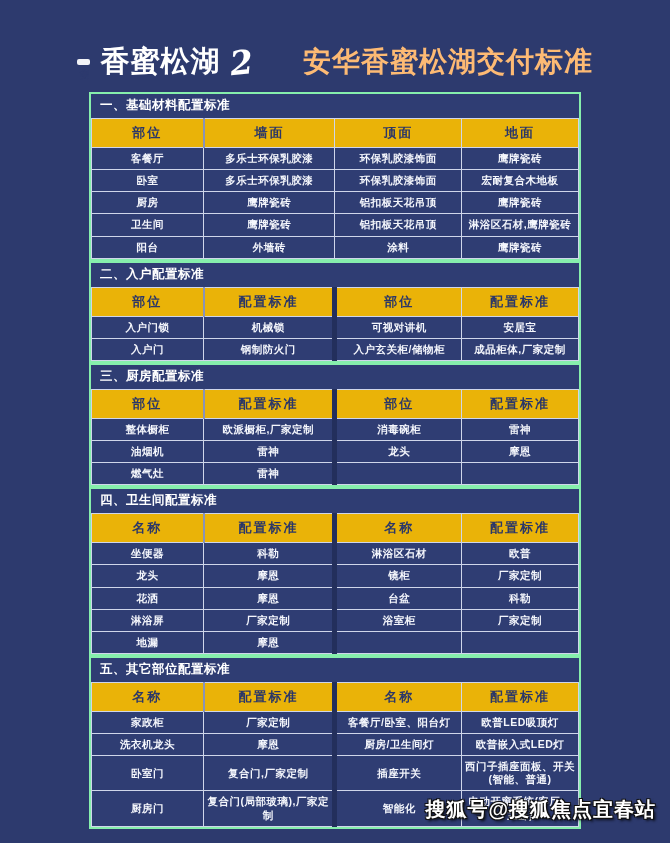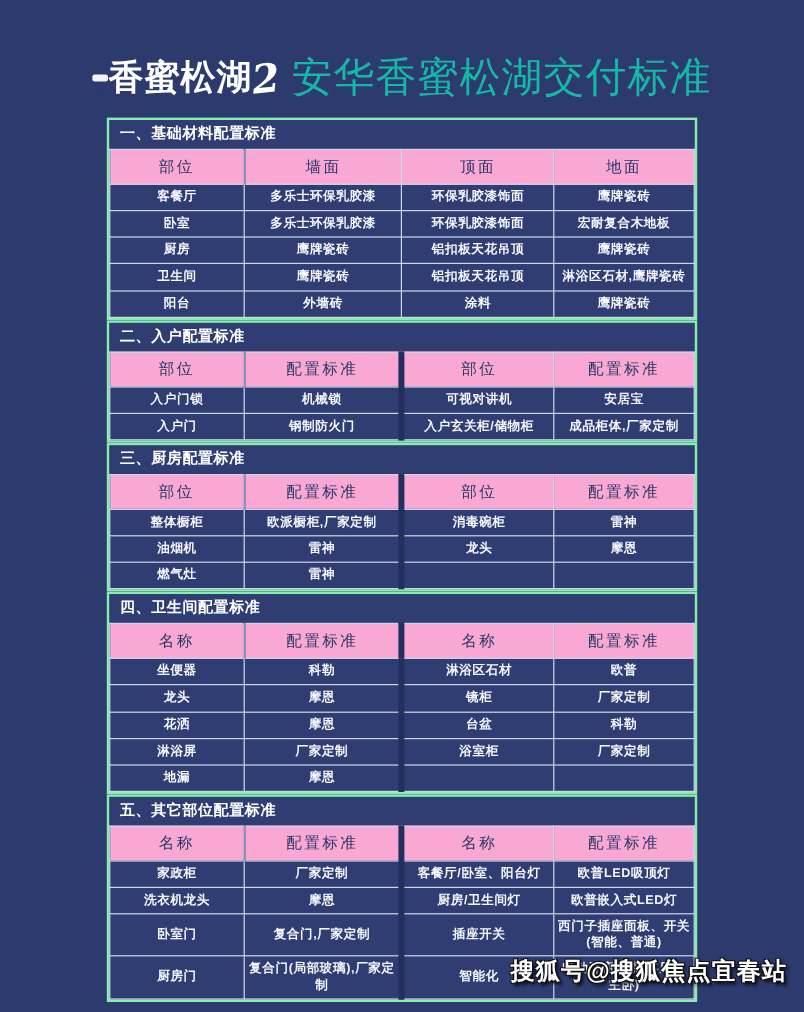--- a/index.html
+++ b/index.html
@@ -4,38 +4,38 @@
 <style>
   html,body{margin:0;padding:0;}
   body{
     width:670px;height:843px;overflow:hidden;position:relative;
     background:#2d3a6e;
     font-family:"Liberation Sans","DejaVu Sans",sans-serif;
   }
   .content{width:492px;margin:0 auto;padding-top:42px;}
   
   .hdr{display:flex;align-items:center;justify-content:space-between;margin:0 -12px 10px -12px;}
-  .logo{display:flex;align-items:center;gap:0;}
+  .logo{display:flex;align-items:center;gap:10px;}
   .logo-badge{
     background:#f2f3f7;color:#2d3a6e;writing-mode:vertical-rl;
     font-size:9px;font-weight:bold;padding:3px 2px;border-radius:2px;line-height:1.05;
   }
   .logo-text{color:#fff;font-size:29px;font-weight:bold;letter-spacing:1px;}
   .logo-swan{color:#fff;font-size:33px;font-weight:bold;font-style:italic;
     font-family:"DejaVu Serif","Liberation Serif",serif;transform:rotate(-6deg);display:inline-block;}
-  .main-title{color:#14b8a6;font-size:34px;font-weight:normal;letter-spacing:1px;white-space:nowrap;}
+  .main-title{color:#fdba74;font-size:28px;font-weight:bold;letter-spacing:1px;white-space:nowrap;}
   
   .section{border:2px solid #86efac;margin-bottom:0;background:#2f3d73;}
   .sec-title{
     color:#fff;font-size:12.5px;font-weight:bold;padding:3px 9px 4px 9px;letter-spacing:.5px;
   }
   table{width:100%;border-collapse:collapse;table-layout:fixed;}
   col.c1{width:23%;} col.c2{width:27%;} col.c3{width:26%;} col.c4{width:24%;}
   th{
-    background:#f9a8d4;color:#2b3768;font-size:13px;font-weight:normal;
+    background:#eab308;color:#2b3768;font-size:13px;font-weight:bold;
     padding:5px 2px;border:1px solid #cfd6ea;letter-spacing:2px;
   }
   td{
     color:#f4f6fc;font-size:10.5px;font-weight:bold;text-align:center;
     padding:4px 2px;border:1px solid #cfd6ea;line-height:1.25;letter-spacing:.5px;
   }
   table.split th:nth-child(3), table.split td:nth-child(3){border-left:5px solid #232f5c;}
   th:nth-child(2){border-left:2px solid #8a93b8;}
   
   .watermark{

